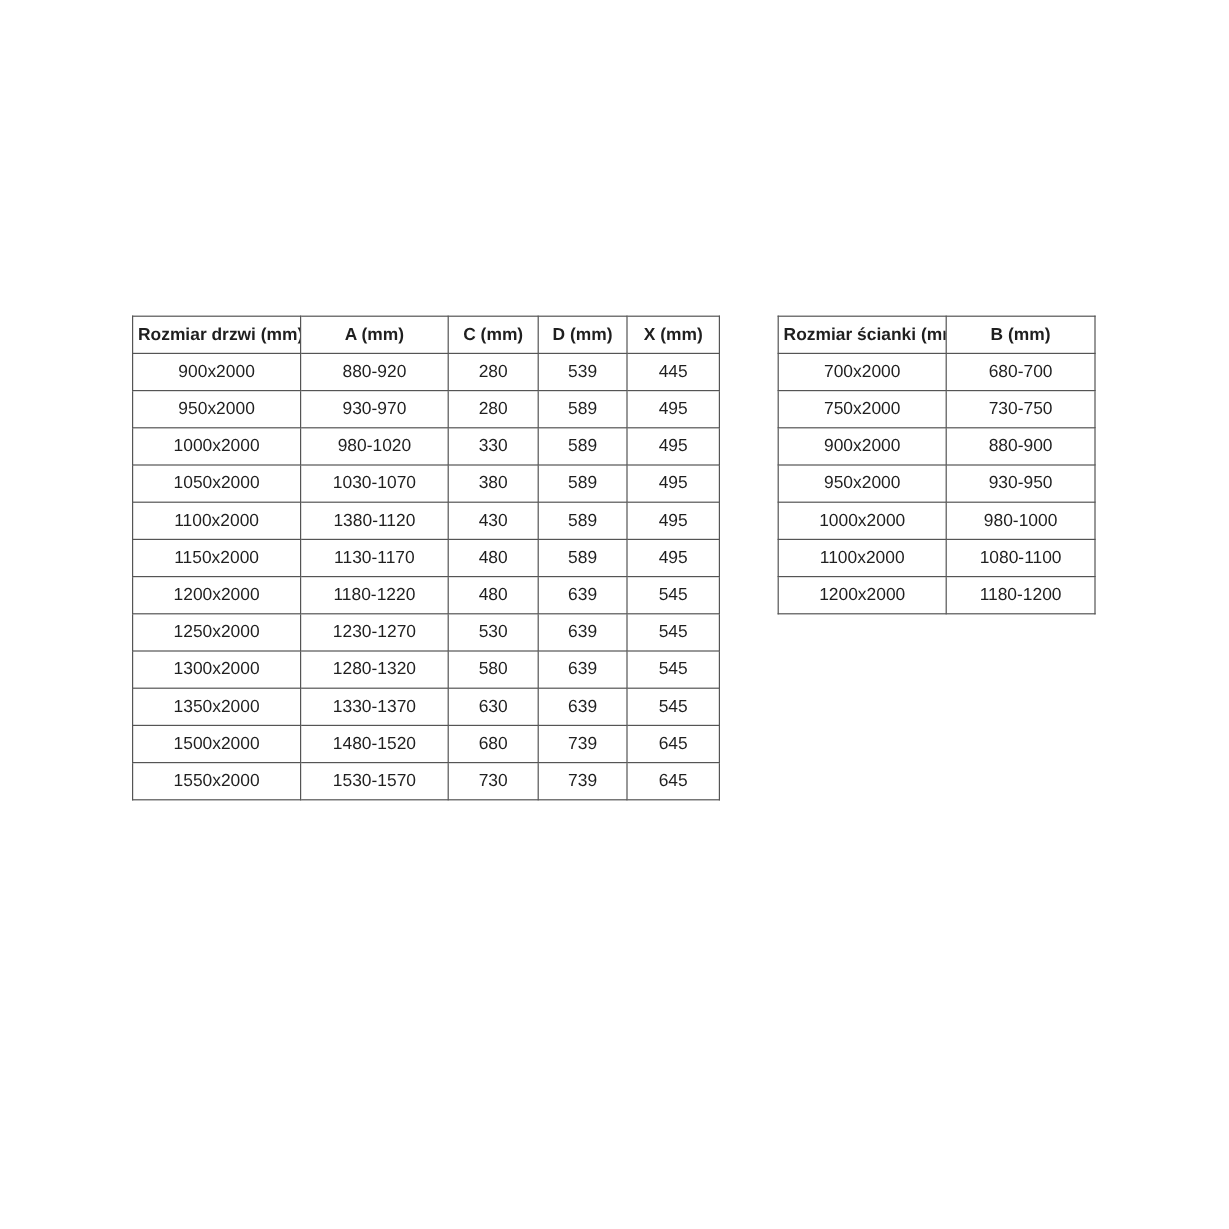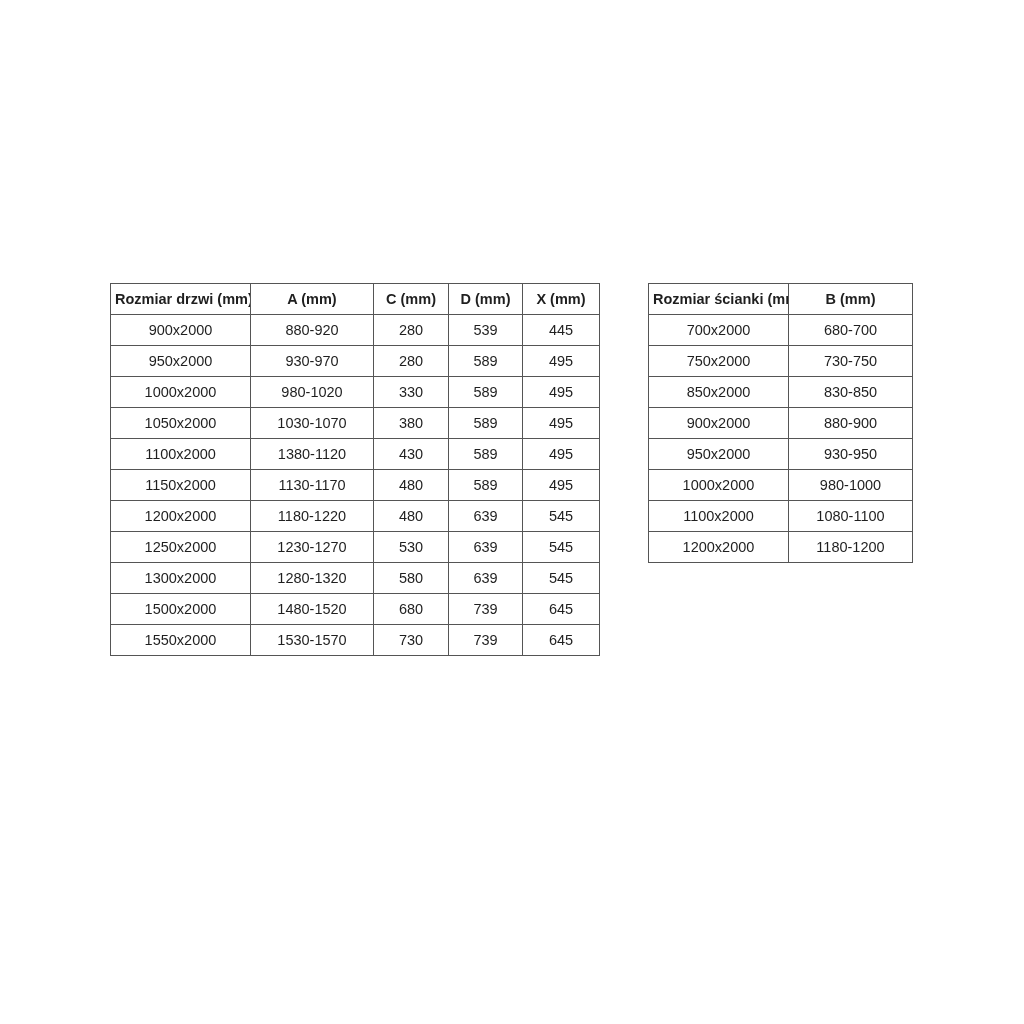--- a/index.html
+++ b/index.html
@@ -13,21 +13,20 @@
     width: 1024px;
     height: 1024px;
     background: #ffffff;
     overflow: hidden;
   }
   table.dim-table {
     position: absolute;
     border-collapse: collapse;
     table-layout: fixed;
     background: #ffffff;
-    margin-top: 20px;
   }
   table.dim-table th,
   table.dim-table td {
     border: 1px solid #555555;
     text-align: center;
     vertical-align: middle;
     height: 30px;
     padding: 0 4px;
     font-size: 14.5px;
     color: #1f1f1f;
@@ -128,20 +127,27 @@
           <td>545</td>
         </tr>
         <tr>
           <td>1300x2000</td>
           <td>1280-1320</td>
           <td>580</td>
           <td>639</td>
           <td>545</td>
         </tr>
         <tr>
+          <td>1350x2000</td>
+          <td>1330-1370</td>
+          <td>630</td>
+          <td>639</td>
+          <td>545</td>
+        </tr>
+        <tr>
           <td>1500x2000</td>
           <td>1480-1520</td>
           <td>680</td>
           <td>739</td>
           <td>645</td>
         </tr>
         <tr>
           <td>1550x2000</td>
           <td>1530-1570</td>
           <td>730</td>
@@ -165,24 +171,20 @@
       <tbody>
         <tr>
           <td>700x2000</td>
           <td>680-700</td>
         </tr>
         <tr>
           <td>750x2000</td>
           <td>730-750</td>
         </tr>
         <tr>
-          <td>850x2000</td>
-          <td>830-850</td>
-        </tr>
-        <tr>
           <td>900x2000</td>
           <td>880-900</td>
         </tr>
         <tr>
           <td>950x2000</td>
           <td>930-950</td>
         </tr>
         <tr>
           <td>1000x2000</td>
           <td>980-1000</td>

